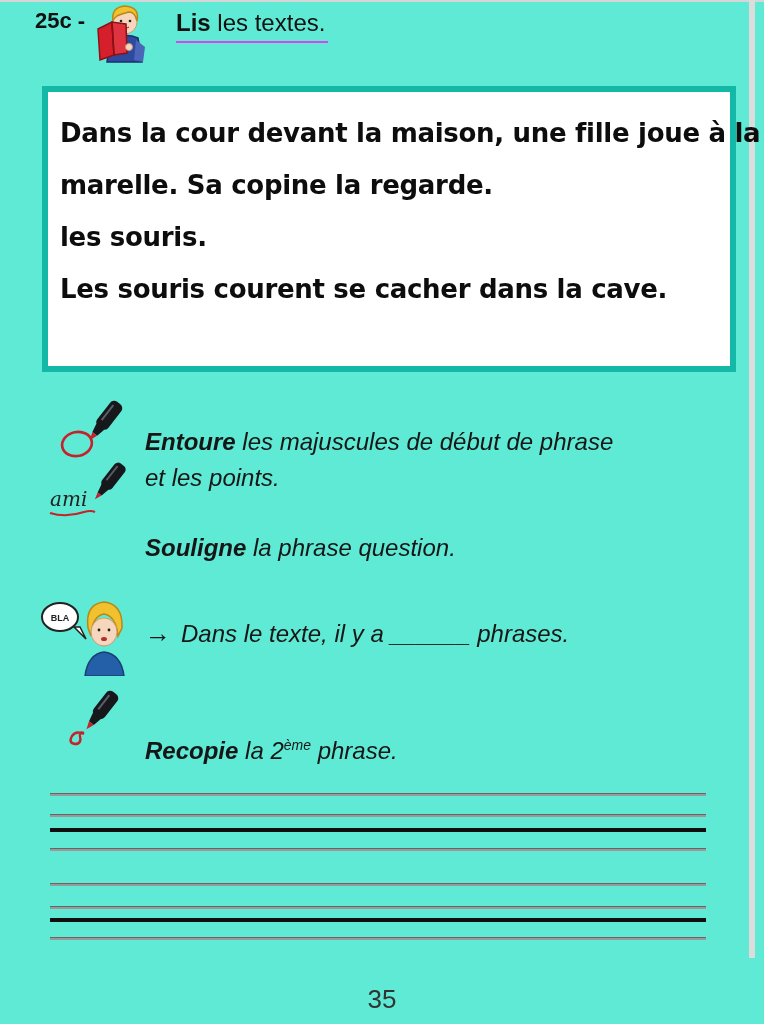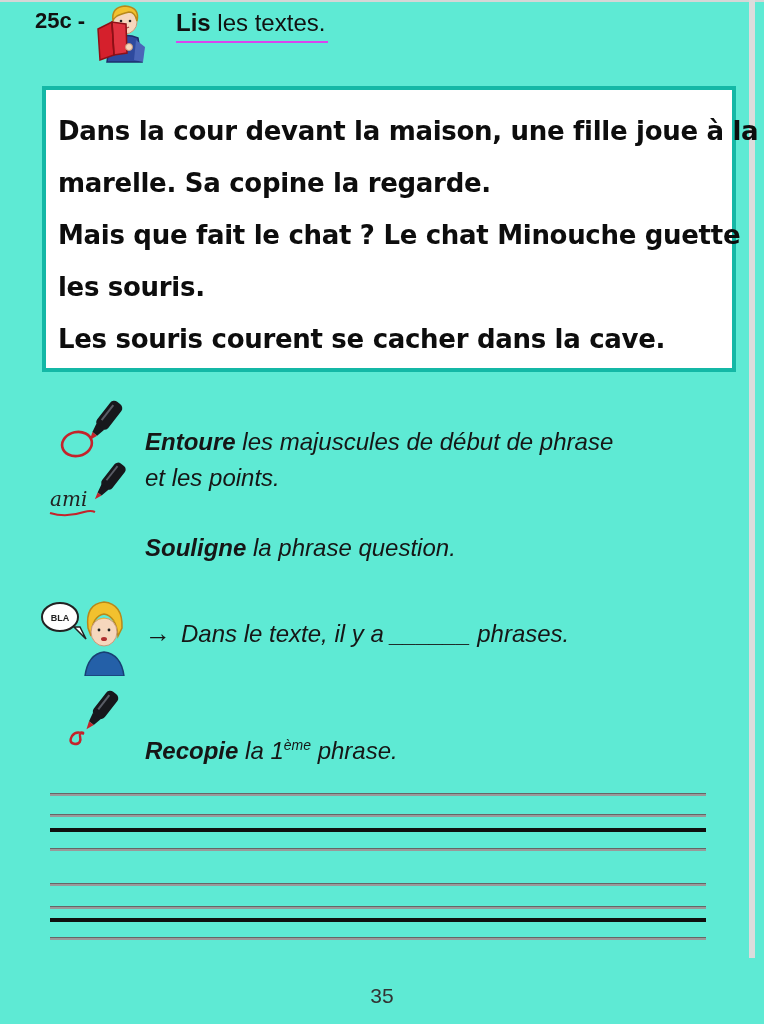--- a/index.html
+++ b/index.html
@@ -14,21 +14,21 @@
   
   .hdr-num { position:absolute; left:35px; top:8px; font-size:22px; font-weight:bold; }
   .hdr-icon { position:absolute; left:92px; top:3px; width:62px; height:62px; }
   .hdr-title { position:absolute; left:176px; top:9px; font-size:24px;
                border-bottom:2px solid #d946ef; padding:0 3px 4px 0; }
   .hdr-title b { font-weight:bold; }
 
   
   .reading-box {
     position:absolute; left:42px; top:86px; width:694px; height:286px;
-    border:4px solid #14b8a6; background:#fff; padding:15px 0 0 12px;
+    border:6px solid #14b8a6; background:#fff; padding:15px 0 0 12px;
   }
   .reading-box p {
     font-family:"DejaVu Sans", sans-serif; font-weight:bold;
     font-size:26px; line-height:52px; letter-spacing:-0.3px;
     white-space:nowrap; color:#0d0d0d;
   }
 
   
   .task-icon { position:absolute; }
   .task-text { position:absolute; left:145px; font-size:24px; font-style:italic;
@@ -36,21 +36,21 @@
   .task-text b { font-weight:bold; }
   .arrow { font-style:normal; font-weight:bold; font-size:26px; margin-right:10px; }
   sup { font-size:14px; }
 
   
   .wline { position:absolute; left:50px; width:656px; }
   .wline.thin  { height:3px; background:#999999; border-top:1px solid #666666; }
   .wline.thick { height:4px; background:#0f0f0f; }
 
   .page-number { position:absolute; left:0; top:984px; width:764px;
-                 text-align:center; font-size:21px; color:#333; }
+                 text-align:center; font-size:26px; color:#333; }
 </style>
 </head>
 <body>
 
 <div class="page">
   <div class="edge-top"></div>
   <div class="edge-right"></div>
 
   <span class="hdr-num">25c -</span>
 
@@ -68,21 +68,20 @@
       <line x1="20" y1="19" x2="22" y2="52" stroke="#8d1016" stroke-width="1.5"></line>
       <circle cx="37" cy="44" r="3.5" fill="#f6d7bd" stroke="#c89878"></circle>
     </svg>
   </span>
 
   <span class="hdr-title"><b>Lis</b><span> les textes.</span></span>
 
   <section class="reading-box">
     <p>Dans la cour devant la maison, une fille joue à la</p>
     <p>marelle. Sa copine la regarde.</p>
-    <p>Mais que fait le chat ? Le chat Minouche guette</p>
     <p>les souris.</p>
     <p>Les souris courent se cacher dans la cave.</p>
   </section>
 
   <span class="task-icon" style="left:56px; top:396px;">
     <svg viewBox="0 0 78 68" width="78" height="68">
       <ellipse cx="21" cy="48" rx="15" ry="12" fill="none" stroke="#c4232b" stroke-width="2.6" transform="rotate(-12 21 48)"></ellipse>
       <g transform="rotate(38 48 26)">
         <rect x="41" y="2" width="14" height="31" rx="5" fill="#17181c"></rect>
         <polygon points="43,32 53,32 51,41 45,41" fill="#17181c"></polygon>
@@ -135,21 +134,21 @@
       <g transform="rotate(38 40 26)">
         <rect x="33" y="2" width="14" height="30" rx="5" fill="#17181c"></rect>
         <polygon points="35,31 45,31 43,40 37,40" fill="#17181c"></polygon>
         <polygon points="37,40 43,40 40,48" fill="#c4232b"></polygon>
         <line x1="37" y1="7" x2="37" y2="25" stroke="#5a5d66" stroke-width="2"></line>
       </g>
       <path d="M24 48 q-8 -4 -12 2 q-4 7 3 8 q7 0 5 -8 q-1 -5 4 -3" stroke="#c4232b" stroke-width="2.4" fill="none"></path>
     </svg>
   </span>
   <div class="task-text" style="top:703px;">
-    <b>Recopie</b><span> la 1</span><sup>ème</sup><span> phrase.</span>
+    <b>Recopie</b><span> la 2</span><sup>ème</sup><span> phrase.</span>
   </div>
 
   <div class="wline thin" style="top:793px;"></div>
   <div class="wline thin" style="top:814px;"></div>
   <div class="wline thick" style="top:828px;"></div>
   <div class="wline thin" style="top:848px;"></div>
   <div class="wline thin" style="top:883px;"></div>
   <div class="wline thin" style="top:906px;"></div>
   <div class="wline thick" style="top:918px;"></div>
   <div class="wline thin" style="top:937px;"></div>

